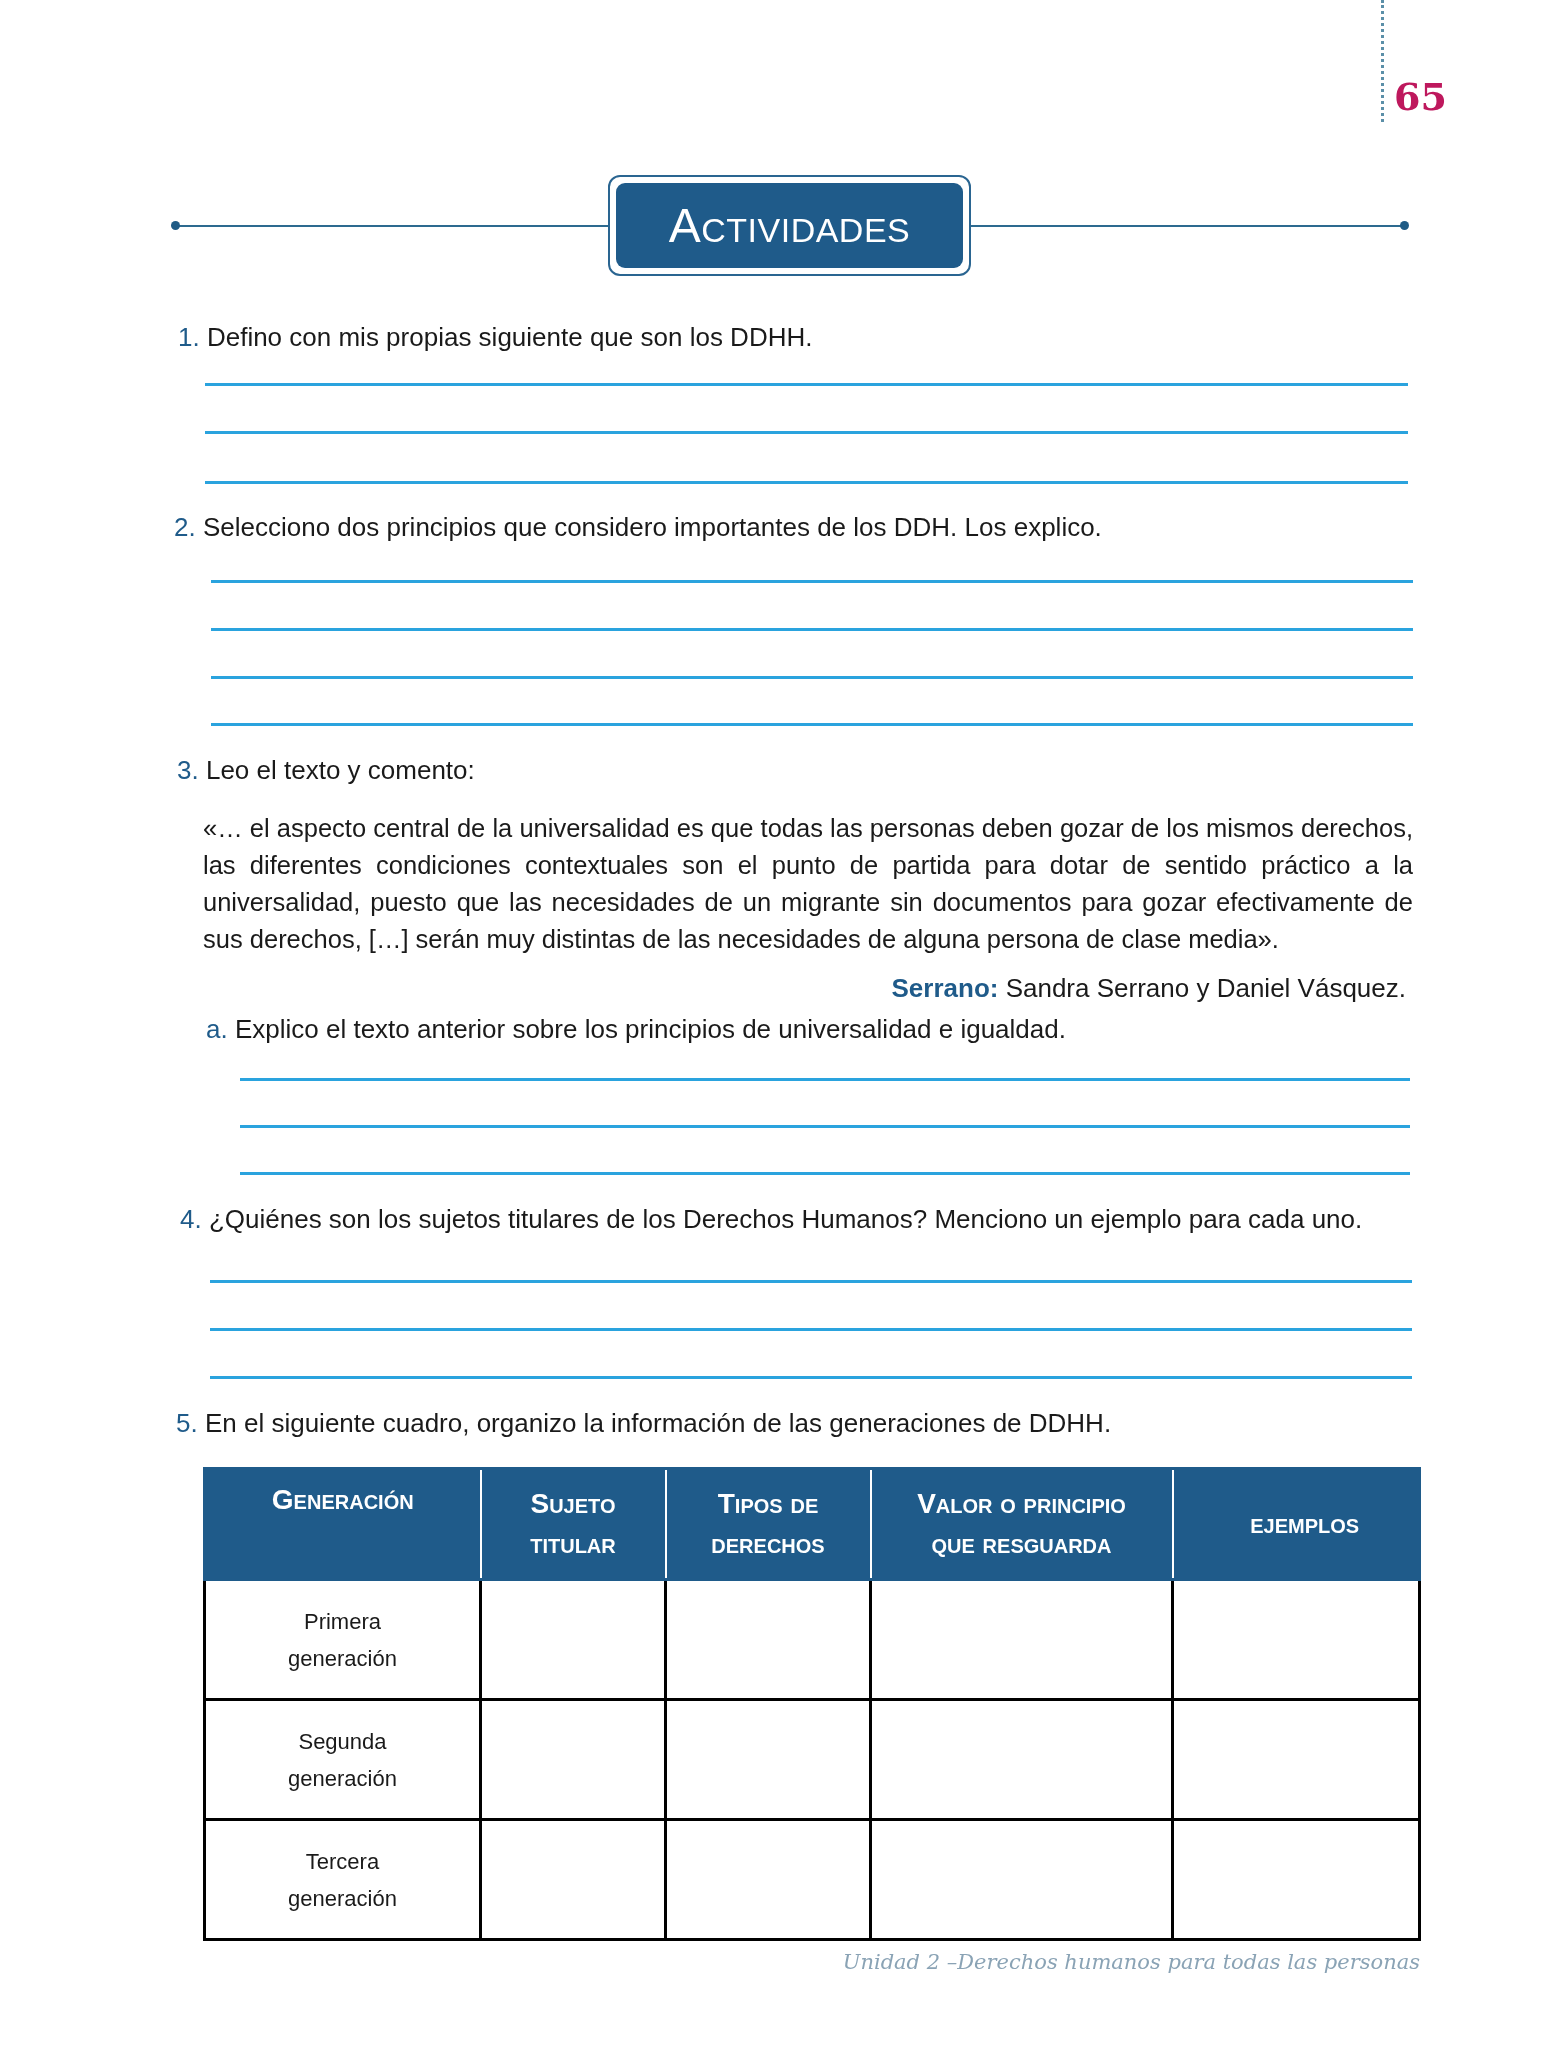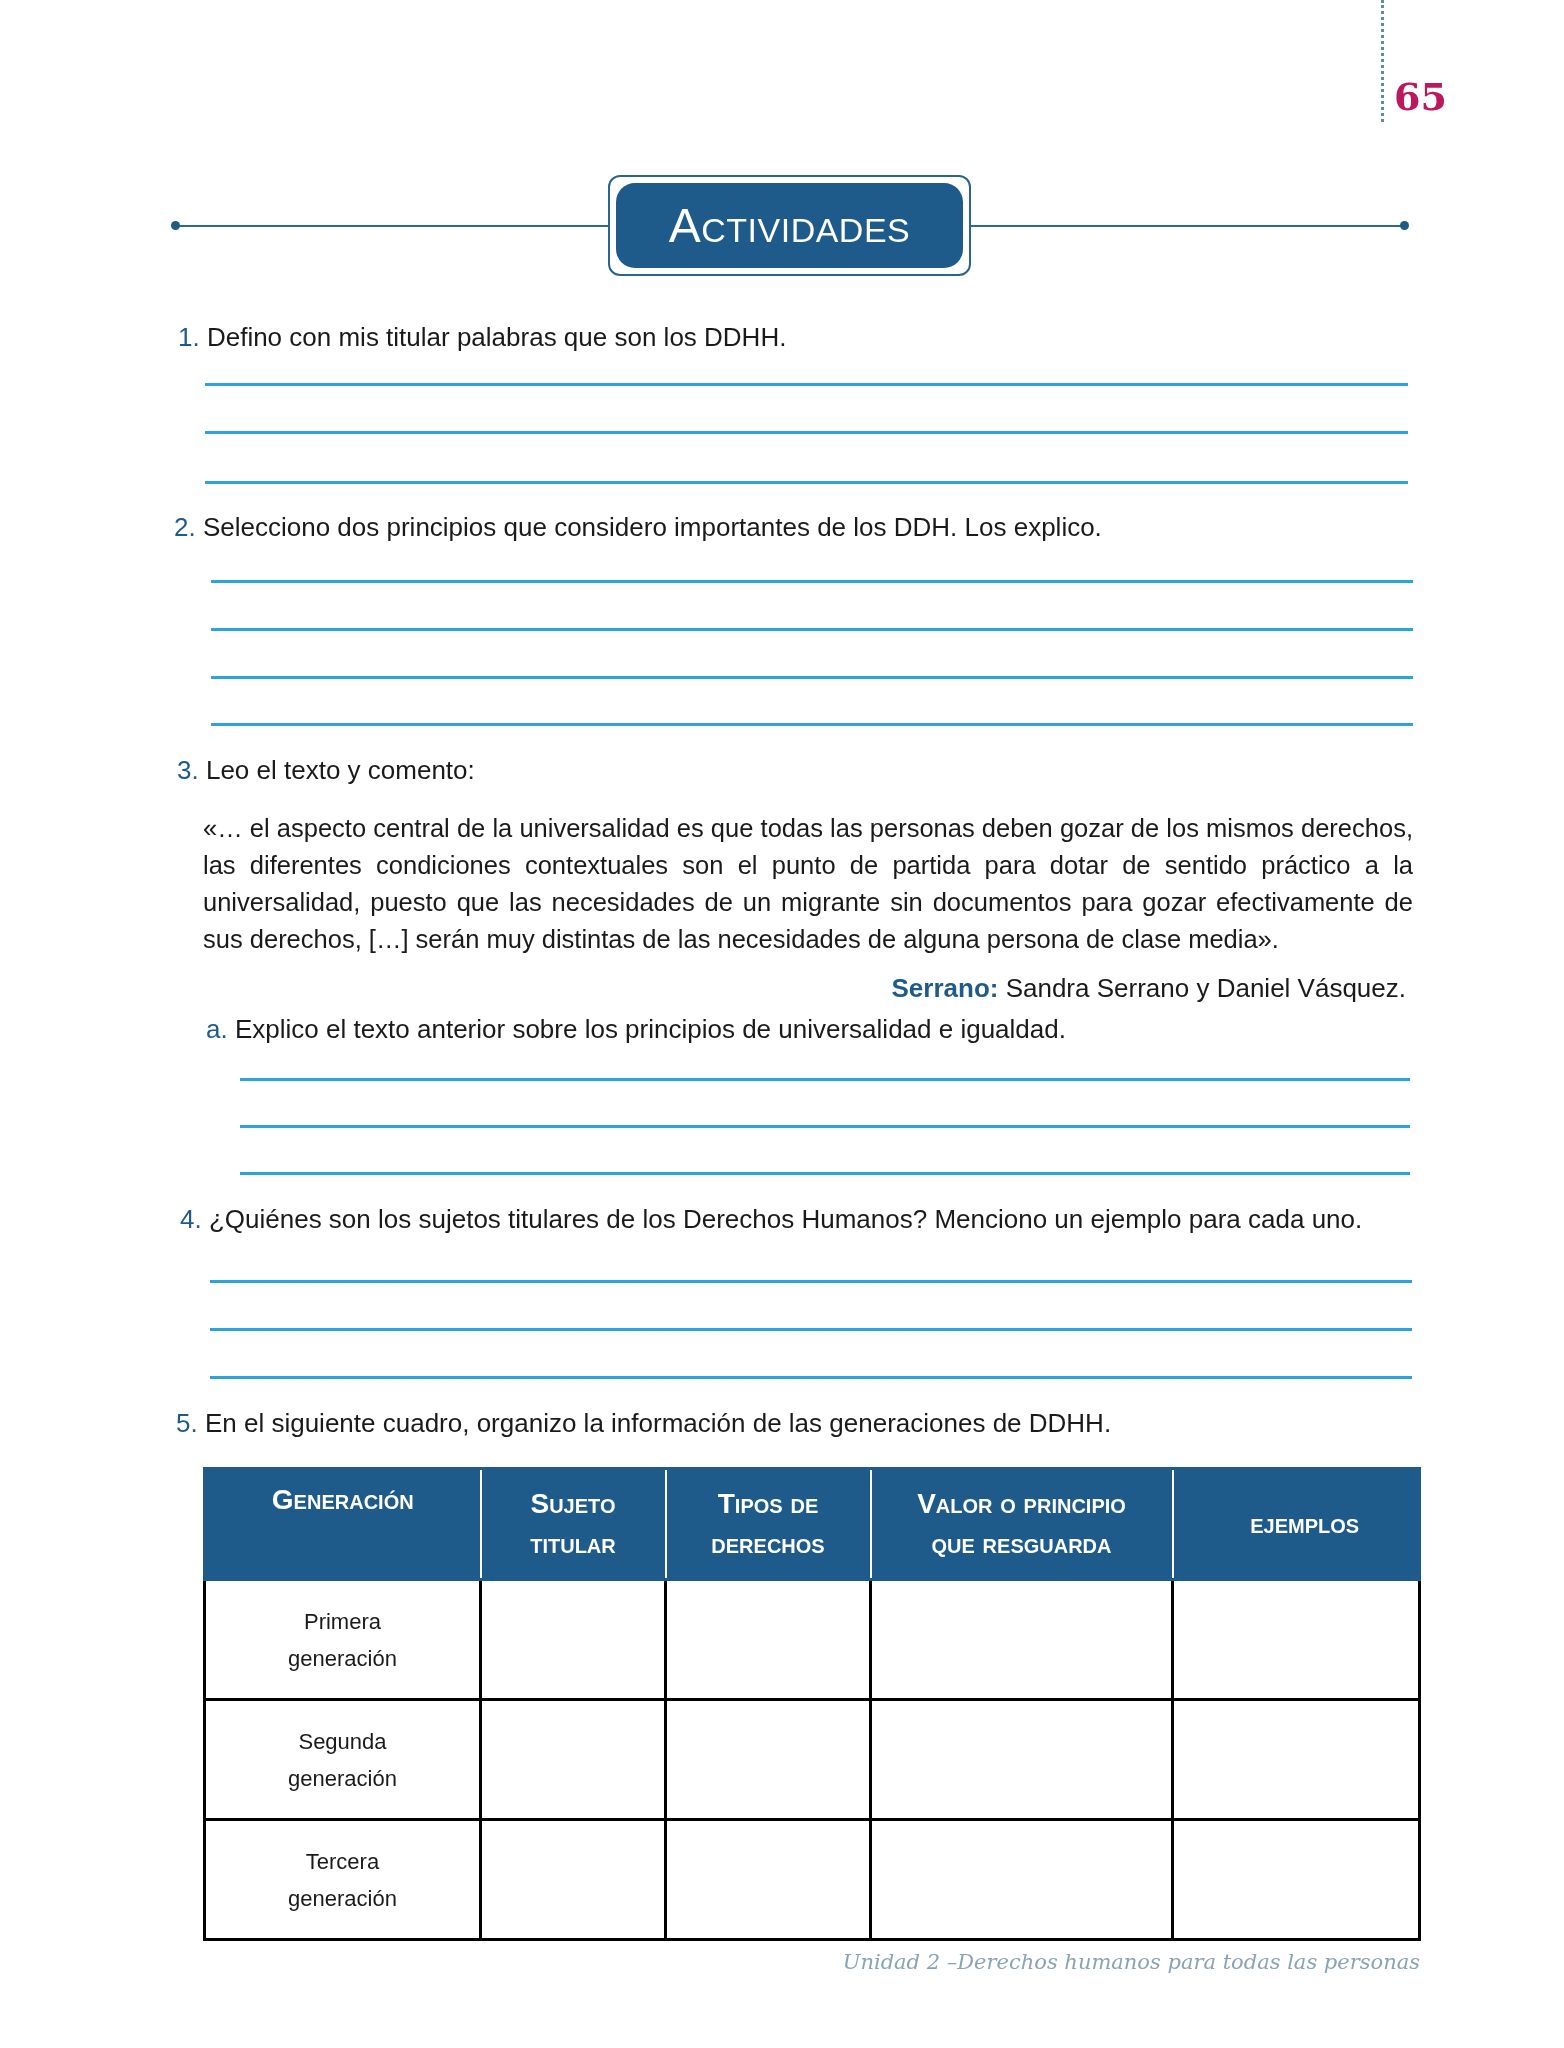--- a/index.html
+++ b/index.html
@@ -24,21 +24,21 @@
       position: absolute; top: 221px; width: 9px; height: 9px; border-radius: 50%; background: #1f5b85;
     }
     .rule-dot.left { left: 171px; }
     .rule-dot.right { left: 1400px; }
     .title-box-outer {
       position: absolute; left: 608px; top: 175px; width: 363px; height: 101px;
       border: 2px solid #2a6591; border-radius: 12px; background: #fff; box-sizing: border-box;
     }
     .title-box {
       position: absolute; left: 616px; top: 183px; width: 347px; height: 85px;
-      background: #1f5b8a; border-radius: 19px; display: flex; align-items: center; justify-content: center;
+      background: #1f5b8a; border-radius: 9px; display: flex; align-items: center; justify-content: center;
     }
     .title-text {
       color: #fff; font-size: 48px; letter-spacing: 0.5px; font-variant: small-caps;
       font-family: "Liberation Sans", sans-serif;
     }
     .question {
       position: absolute; font-size: 26px; color: #1a1a1a;
     }
     .question .num { color: #1f5b8a; }
     .answer-line {
@@ -84,21 +84,21 @@
 <div class="title-rule right"></div>
 <div class="rule-dot left"></div>
 <div class="rule-dot right"></div>
 <div class="title-box-outer"></div>
 <div class="title-box">
   <span class="title-text">Actividades</span>
 </div>
 
 <div class="question" style="left:178px; top:322px;">
   <span class="num">1.</span>
-  <span>Defino con mis titular palabras que son los DDHH.</span>
+  <span>Defino con mis propias siguiente que son los DDHH.</span>
 </div>
 <div class="answer-line" style="left:205px; top:383px; width:1203px;"></div>
 <div class="answer-line" style="left:205px; top:431px; width:1203px;"></div>
 <div class="answer-line" style="left:205px; top:481px; width:1203px;"></div>
 
 <div class="question" style="left:174px; top:512px;">
   <span class="num">2.</span>
   <span>Selecciono dos principios que considero importantes de los DDH. Los explico.</span>
 </div>
 <div class="answer-line" style="left:211px; top:580px; width:1202px;"></div>

